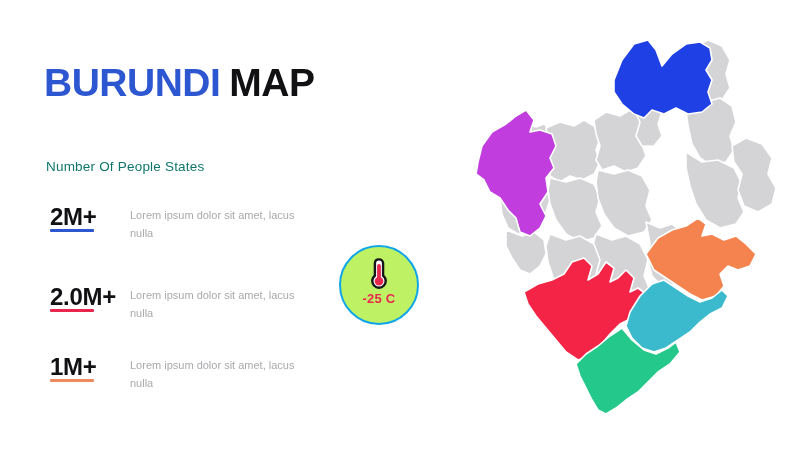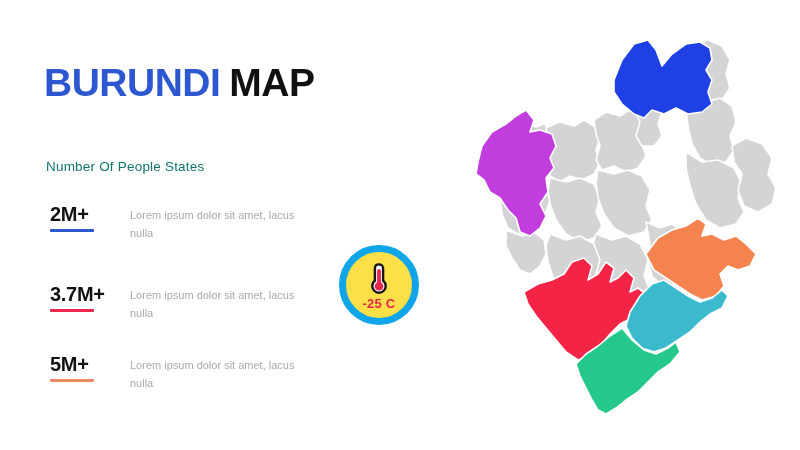--- a/index.html
+++ b/index.html
@@ -51,21 +51,21 @@
     height: 58px;
   }
   .stat-row.r0 { top: 203px; }
   .stat-row.r1 { top: 283px; }
   .stat-row.r2 { top: 353px; }
 
   .stat-value {
     position: absolute;
     left: 4px;
     top: 0;
-    font-size: 20px;
+    font-size: 24px;
     font-weight: bold;
     color: #111114;
     letter-spacing: -0.3px;
   }
   .stat-rule {
     position: absolute;
     left: 4px;
     top: 26px;
     width: 44px;
     height: 3px;
@@ -82,22 +82,22 @@
   }
 
   
   #thermo-badge {
     position: absolute;
     left: 339px;
     top: 245px;
     width: 80px;
     height: 80px;
     border-radius: 50%;
-    border: 7px solid #0ea5e9;
-    background: #fde047;
+    border: 2px solid #0ea5e9;
+    background: #bef264;
     box-sizing: border-box;
   }
   #thermo-icon {
     position: absolute;
     left: 50%;
     top: 10px;
     transform: translateX(-50%);
   }
   #thermo-value {
     position: absolute;
@@ -135,27 +135,27 @@
 
 <div id="subtitle">Number Of People States</div>
 
 <div class="stat-row r0">
   <div class="stat-value">2M+</div>
   <div class="stat-rule" id="rule0" style="background: rgb(45, 86, 209);"></div>
   <div class="stat-desc">Lorem ipsum dolor sit amet, lacus nulla</div>
 </div>
 
 <div class="stat-row r1">
-  <div class="stat-value">3.7M+</div>
+  <div class="stat-value">2.0M+</div>
   <div class="stat-rule" id="rule1" style="background: rgb(232, 39, 78);"></div>
   <div class="stat-desc">Lorem ipsum dolor sit amet, lacus nulla</div>
 </div>
 
 <div class="stat-row r2">
-  <div class="stat-value">5M+</div>
+  <div class="stat-value">1M+</div>
   <div class="stat-rule" id="rule2" style="background: rgb(237, 139, 94);"></div>
   <div class="stat-desc">Lorem ipsum dolor sit amet, lacus nulla</div>
 </div>
 
 <div id="thermo-badge">
   <div id="thermo-icon">
     <svg width="24" height="34" viewBox="0 0 24 34">
       <path d="M12 2.4c-2.5 0-4.1 1.7-4.1 4.0v12.4c-1.6 1.2-2.6 3.1-2.6 5.2 0 3.7 3 6.7 6.7 6.7s6.7-3 6.7-6.7c0-2.1-1-4.0-2.6-5.2V6.4c0-2.3-1.6-4.0-4.1-4.0z" fill="#ffffff" stroke="#15151A" stroke-width="2.4" stroke-linejoin="round"></path>
       <circle cx="12" cy="24.2" r="4.3" fill="#E8274E"></circle>
       <rect x="10.1" y="7.0" width="3.8" height="15.4" rx="1.9" fill="#E8274E"></rect>

